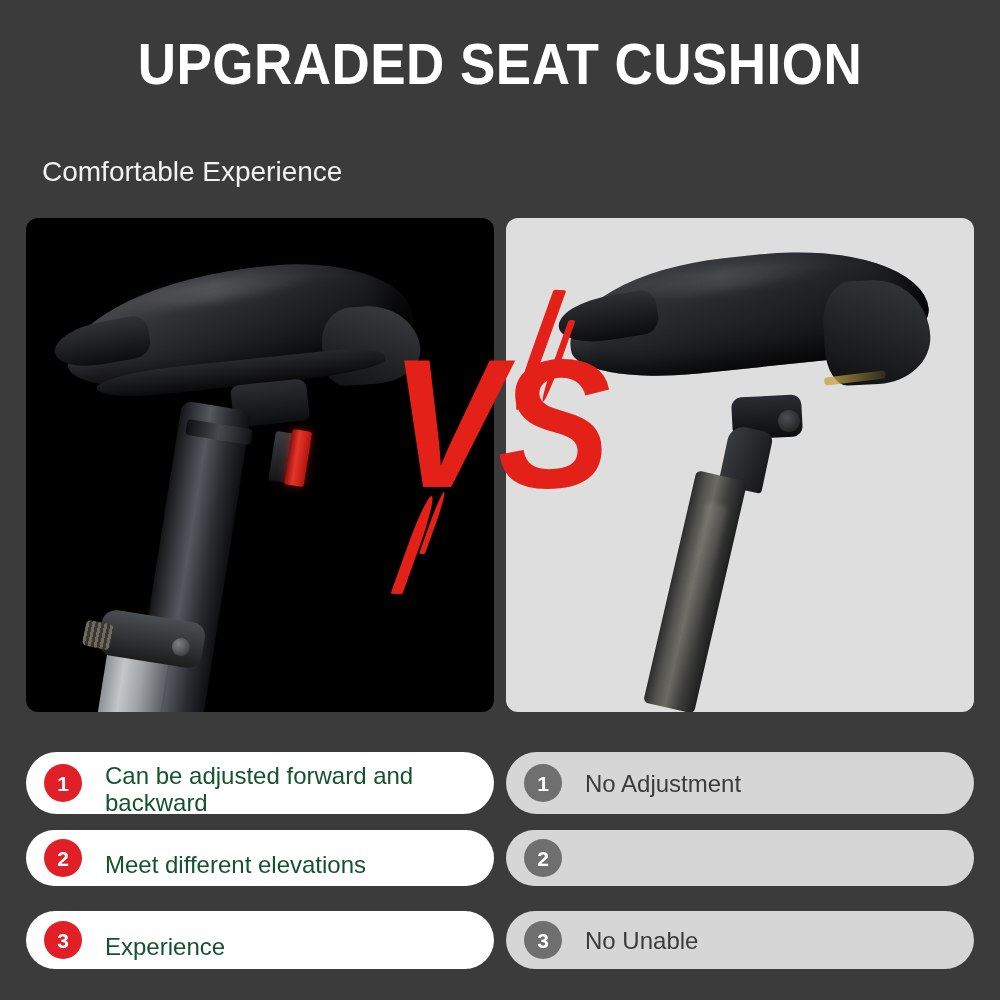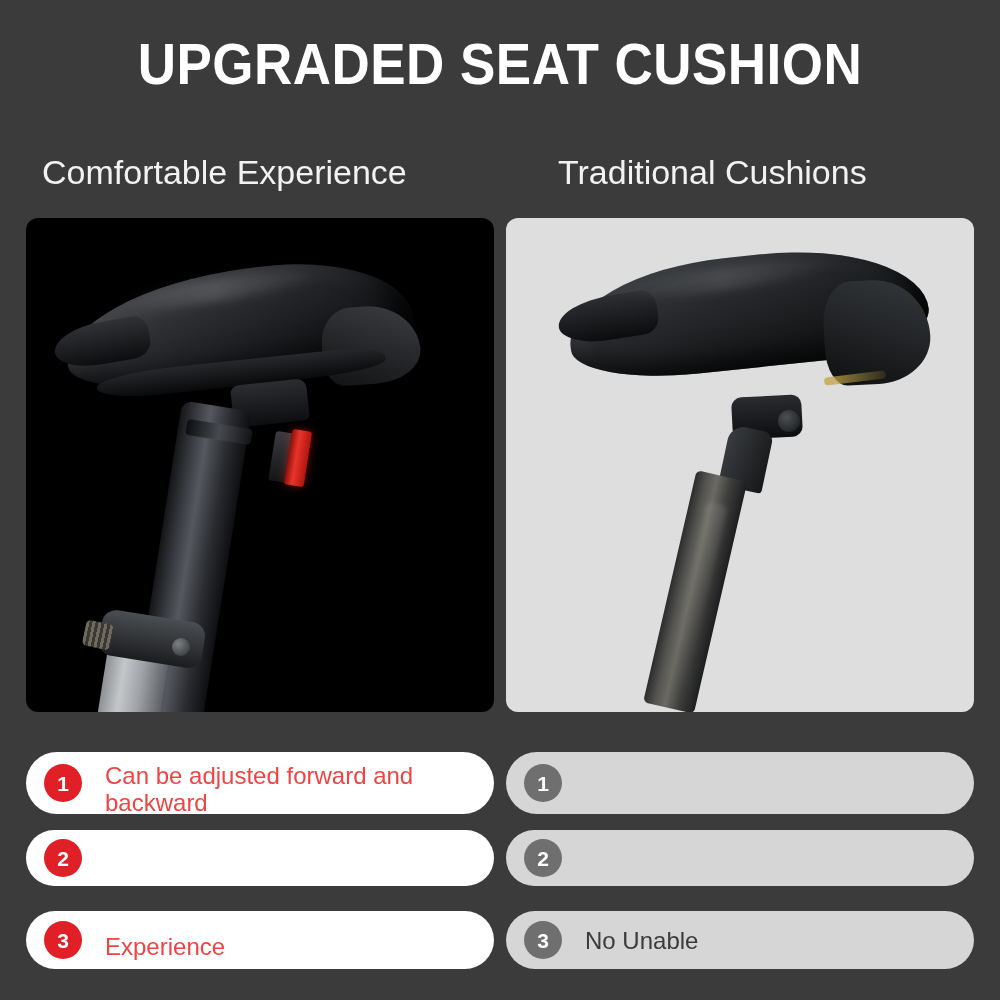--- a/index.html
+++ b/index.html
@@ -33,21 +33,21 @@
     letter-spacing: 0.5px;
     line-height: 64px;
     transform: scaleX(0.93);
     transform-origin: 50% 50%;
     white-space: nowrap;
   }
   .subtitle {
     position: absolute;
     top: 150px;
     color: #f2f2f2;
-    font-size: 34px;
+    font-size: 28px;
     font-weight: normal;
     line-height: 44px;
     white-space: nowrap;
   }
   .subtitle.left  { left: 42px; }
   .subtitle.right { left: 558px; }
 
   
   .panel {
     position: absolute;
@@ -306,31 +306,30 @@
   .badge.good { background: #e01f26; }
   .badge.bad  { background: #6f6f6f; }
 
   .pill-label {
     margin-left: 23px;
     margin-right: 16px;
     font-size: 24px;
     line-height: 27px;
     font-weight: normal;
   }
-  .pill-label.good { color: #ef4444; margin-top: 12px; }
+  .pill-label.good { color: #14532d; margin-top: 12px; }
   .pill-label.bad  { color: #3b3b3b; }
 </style>
 </head>
 <body>
 
 <div class="page">
 
   <div class="title">UPGRADED SEAT CUSHION</div>
   <div class="subtitle left">Comfortable Experience</div>
-  <div class="subtitle right">Traditional Cushions</div>
 
   <div class="panel left">
     <div class="ph l-saddle"></div>
     <div class="ph l-saddle-tail"></div>
     <div class="ph l-saddle-nose"></div>
     <div class="ph l-saddle-rail"></div>
     <div class="ph l-saddle-hl"></div>
     <div class="ph l-clamp"></div>
     <div class="ph l-post"></div>
     <div class="ph l-post-ring"></div>
@@ -348,35 +347,44 @@
     <div class="ph r-saddle-nose"></div>
     <div class="ph r-saddle-hl"></div>
     <div class="ph r-saddle-stripe"></div>
     <div class="ph r-clamp"></div>
     <div class="ph r-clamp-bolt"></div>
     <div class="ph r-post-head"></div>
     <div class="ph r-post"></div>
     <div class="ph r-post-wear"></div>
   </div>
 
+  <div class="vs-wrap">
+    <div class="slash slash-a"></div>
+    <div class="slash slash-b"></div>
+    <div class="vs-text">VS</div>
+    <div class="slash slash-c"></div>
+    <div class="slash slash-d"></div>
+  </div>
 
   <div class="pill good col-left" style="top:752px; height:62px;">
     <div class="badge good">1</div>
     <div class="pill-label good">Can be adjusted forward and backward</div>
   </div>
   <div class="pill good col-left" style="top:830px; height:56px;">
     <div class="badge good">2</div>
+    <div class="pill-label good">Meet different elevations</div>
   </div>
   <div class="pill good col-left" style="top:911px; height:58px;">
     <div class="badge good">3</div>
     <div class="pill-label good">Experience</div>
   </div>
 
   <div class="pill bad col-right" style="top:752px; height:62px;">
     <div class="badge bad">1</div>
+    <div class="pill-label bad">No Adjustment</div>
   </div>
   <div class="pill bad col-right" style="top:830px; height:56px;">
     <div class="badge bad">2</div>
   </div>
   <div class="pill bad col-right" style="top:911px; height:58px;">
     <div class="badge bad">3</div>
     <div class="pill-label bad">No Unable</div>
   </div>
 
 </div>

